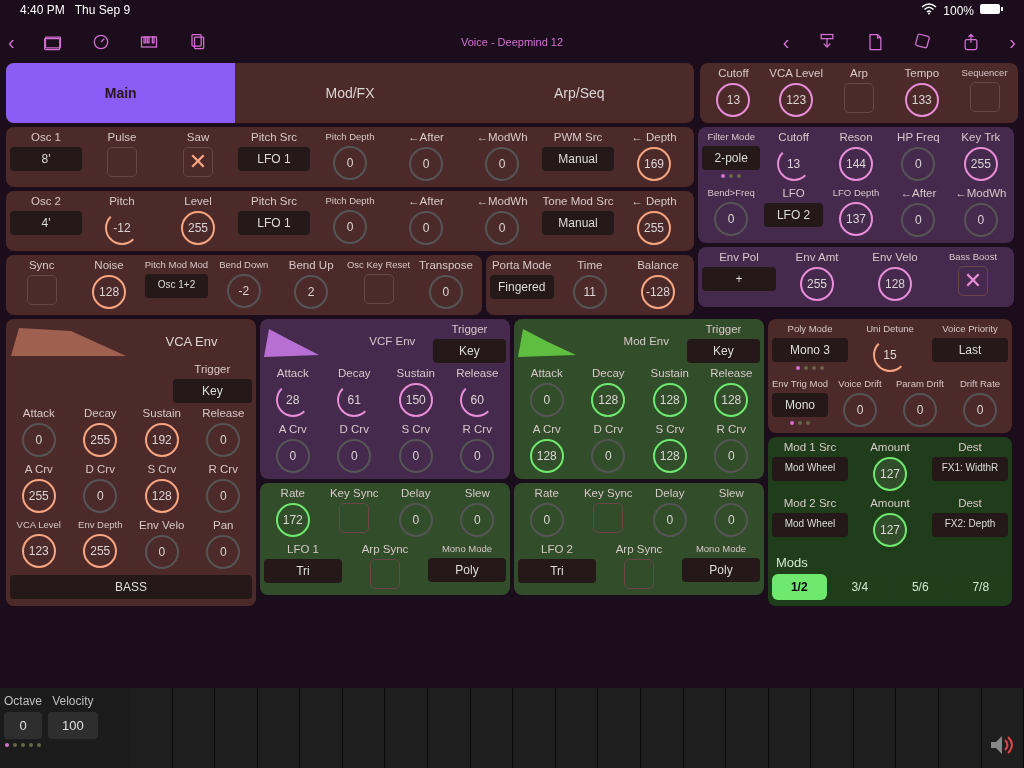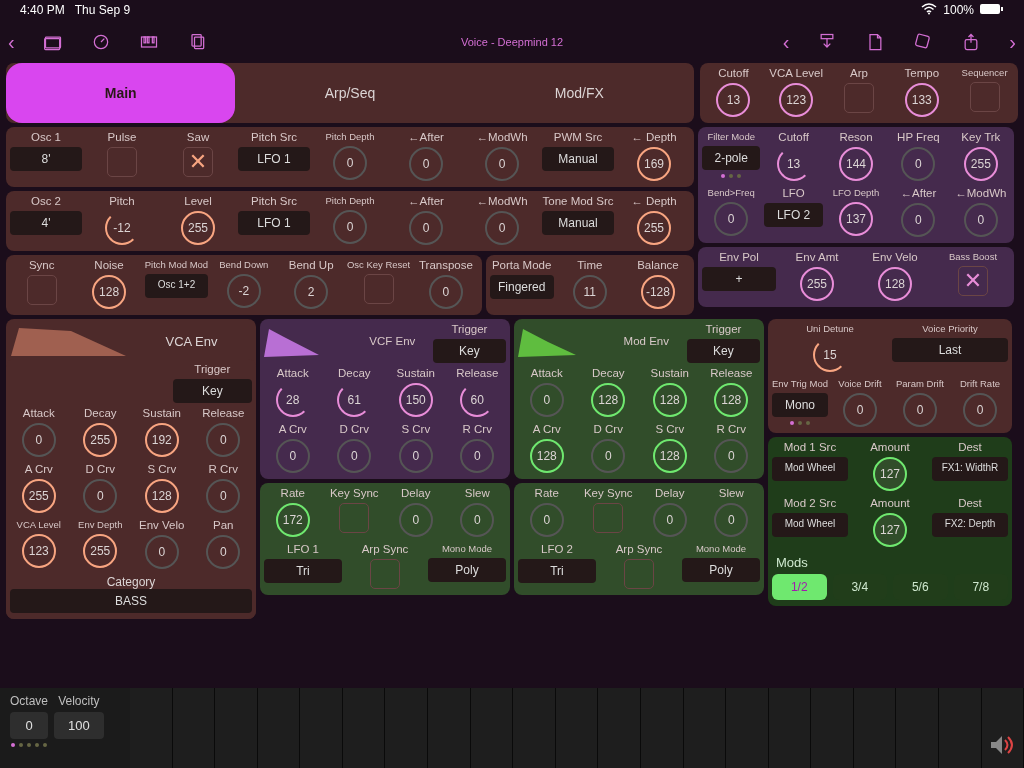--- a/index.html
+++ b/index.html
@@ -1,31 +1,31 @@
 <!DOCTYPE html>
 <html><head>
 <meta charset="utf-8">
 <style>
 * { margin:0; padding:0; box-sizing:border-box; font-family:-apple-system,Helvetica,Arial,sans-serif; }
 body { background:#1b0d1b; width:1024px; height:768px; overflow:hidden; color:#dcd5d5; font-size:12px; }
 .statusbar { display:flex; justify-content:space-between; padding:3px 20px; color:#fff; font-size:12px; font-weight:500; }
-.statusbar .right { display:flex; gap:6px; align-items:flex-start; }
+.statusbar .right { display:flex; gap:6px; align-items:center; }
 .topbar { height:42px; display:flex; align-items:center; position:relative; padding:0 8px; }
 .topbar .left-icons, .topbar .right-icons { display:flex; gap:28px; align-items:center; }
 .topbar .right-icons { margin-left:auto; }
 .topbar .center { position:absolute; left:50%; transform:translateX(-50%); text-align:right; }
 .topbar .voiceline { color:#d46fd4; font-size:11px; line-height:1; }
 .topbar .patchname { background:#844fa6; color:#fff; padding:3px 60px; border-radius:2px; font-size:14px; font-weight:600; margin-top:2px; }
 .icon { width:20px; height:20px; display:inline-block; }
 .chev { font-size:20px; color:#d46fd4; font-weight:300; }
 
 .tabs-row { display:flex; gap:6px; padding:0 6px; }
 .maintabs { display:flex; flex:1; background:#4d2a2a; border-radius:8px; overflow:hidden; height:60px; }
 .maintabs > div { flex:1; display:flex; align-items:center; justify-content:center; font-size:14px; }
-.maintabs .active { background:#d946ef; color:#2a1818; font-weight:600; border-radius:16px; }
+.maintabs .active { background:#8b5cf6; color:#2a1818; font-weight:600; border-radius:0; }
 .toprow-knobs { display:flex; gap:4px; background:#4d2a2a; border-radius:8px; padding:4px 6px; width:318px; }
 
 .grid { display:flex; flex-wrap:wrap; gap:4px; padding:4px 6px; }
 .panel { border-radius:8px; padding:4px 4px 6px; }
 .brown { background:#4d2a2a; }
 .purple { background:#452a4d; }
 .green { background:#314d2a; }
 .dkgreen { background:#1f3d1a; }
 
 .row { display:flex; gap:4px; }
@@ -43,24 +43,24 @@
 .dots { display:flex; justify-content:center; gap:4px; margin-top:4px; }
 .dots span { width:4px; height:4px; border-radius:50%; background:#664; }
 .dots .on { background:#d46fd4; }
 
 .envhead { display:flex; height:36px; }
 .envhead .title { flex:1; display:flex; align-items:center; justify-content:center; font-size:13px; }
 .envcurve { width:120px; height:30px; }
 
 .mods-btns { display:flex; gap:6px; margin-top:4px; }
 .mods-btns > div { flex:1; background:#213d1a; border-radius:6px; padding:6px 0; text-align:center; font-size:12px; color:#cfe8cf; }
-.mods-btns .on { background:#6fe86f; color:#a21caf; font-weight:400; }
+.mods-btns .on { background:#6fe86f; color:#000000; font-weight:700; }
 
 .bottombar { position:absolute; bottom:0; left:0; right:0; height:80px; background:#1b1b1b; display:flex; }
-.bottombar .oct { width:130px; padding:6px 10px; display:flex; gap:6px; flex-direction:row; }
+.bottombar .oct { width:130px; padding:6px 4px; display:flex; gap:6px; flex-direction:row; }
 .bottombar .keys { flex:1; display:flex; }
 .bottombar .key { flex:1; border-right:1px solid #0a0a0a; background:#1e1e1e; }
 .speaker { position:absolute; bottom:8px; right:8px; width:30px; height:30px; }
 .oct-cell { text-align:center; }
 .oct-cell .lbl { font-size:12px; color:#bfbfbf; margin-bottom:4px; }
 .oct-cell .val { background:#2e2e2e; border-radius:4px; padding:6px 14px; color:#e0e0e0; font-size:13px; }
 svg.icon path, svg.icon rect, svg.icon circle { stroke:#d46fd4; stroke-width:1.5; fill:none; }
 </style>
 </head>
 <body>
@@ -125,22 +125,22 @@
         <rect x="5" y="9" width="14" height="12" rx="2"></rect>
         <path d="M12 3 L12 13 M9 6 L12 3 L15 6"></path>
       </svg>
     <span class="chev">›</span>
   </div>
 </div>
 
 <div class="tabs-row">
   <div class="maintabs">
     <div class="active">Main</div>
+    <div>Mod/FX</div>
     <div>Arp/Seq</div>
-    <div>Mod/FX</div>
   </div>
   <div class="toprow-knobs panel brown">
     <div class="cell">
         <div class="lbl">Cutoff</div>
         <div class="knob pink">13</div>
       </div>
     <div class="cell">
         <div class="lbl">VCA Level</div>
         <div class="knob pink">123</div>
       </div>
@@ -441,21 +441,20 @@
       <div class="cell">
           <div class="lbl">Env Velo</div>
           <div class="knob">0</div>
         </div>
       <div class="cell">
           <div class="lbl">Pan</div>
           <div class="knob">0</div>
         </div>
     </div>
     <div style="text-align:center;margin-top:6px">
-      <div class="lbl">Category</div>
       <div class="dropdown">BASS</div>
     </div>
   </div>
 
   <div style="width:250px;display:flex;flex-direction:column;gap:4px">
     <div class="panel purple">
       <div class="row" style="align-items:center">
         <div class="cell" style="flex:1.2"><svg class="envcurve" width="60">
               <path d="M0 30 L5 2 L20 10 L55 28" fill="#b86fd4"></path>
             </svg></div>
@@ -623,20 +622,30 @@
             <div class="lbl sm">Mono Mode</div>
             <div class="dropdown">Poly</div>
           </div>
       </div>
     </div>
   </div>
 
   <div style="width:244px;display:flex;flex-direction:column;gap:4px">
     <div class="panel brown">
       <div class="row">
+        <div class="cell">
+            <div class="lbl sm">Poly Mode</div>
+            <div class="dropdown">Mono 3</div>
+            <div class="dots">
+              <span class="on"></span>
+              <span></span>
+              <span></span>
+              <span></span>
+            </div>
+          </div>
         <div class="cell">
             <div class="lbl sm">Uni Detune</div>
             <div class="knob orange partial">15</div>
           </div>
         <div class="cell">
             <div class="lbl sm">Voice Priority</div>
             <div class="dropdown">Last</div>
           </div>
       </div>
       <div class="row" style="margin-top:6px">

